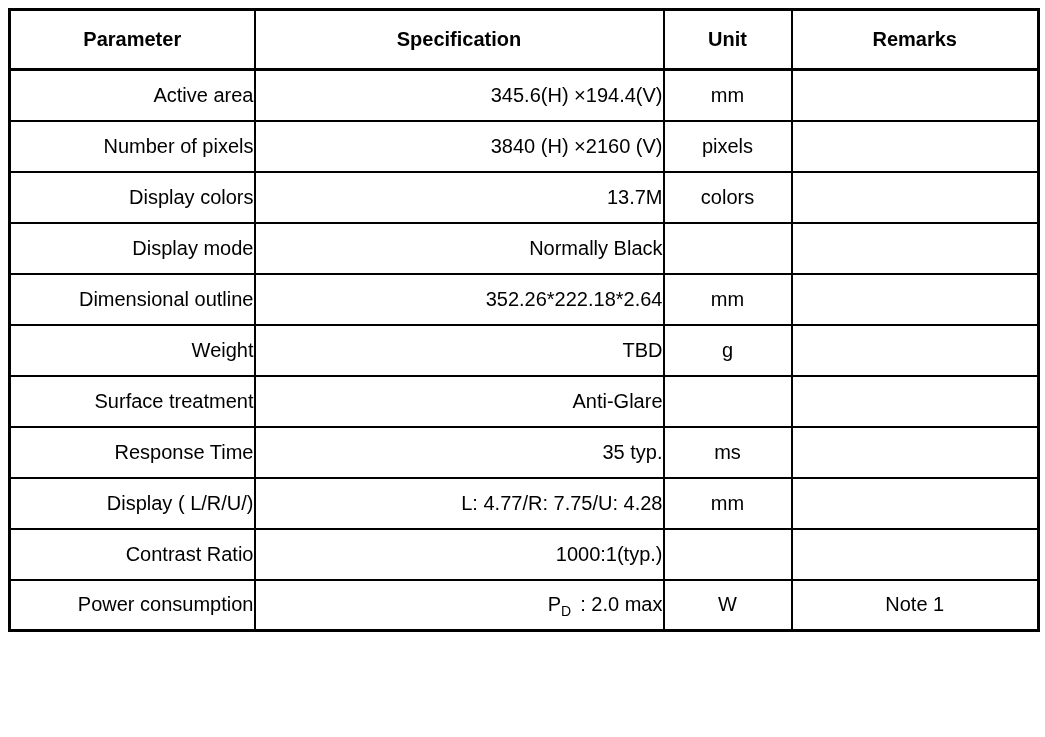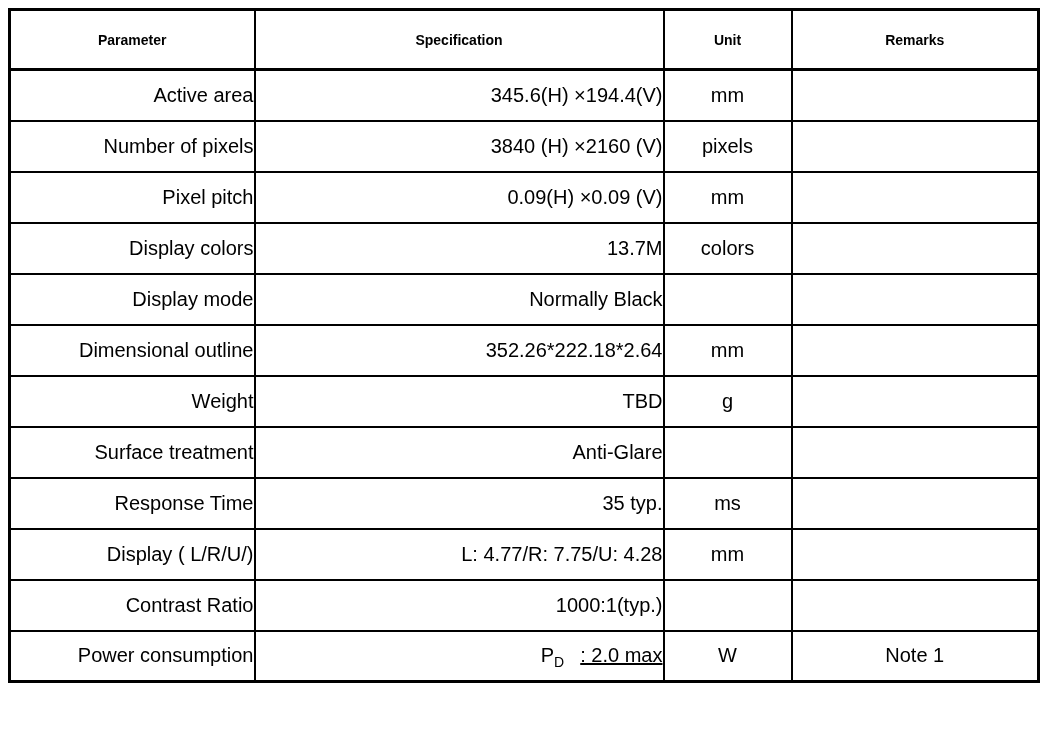--- a/index.html
+++ b/index.html
@@ -28,21 +28,21 @@
   col.c-spec    { width: 409px; }
   col.c-unit    { width: 128px; }
   col.c-remarks { width: 247px; }
 
   thead tr { height: 60px; }
   tbody tr { height: 51px; }
 
   th {
     border: 2px solid #000000;
     border-bottom-width: 3px;
-    font-size: 14px;
+    font-size: 20px;
     font-weight: bold;
     text-align: center;
     vertical-align: middle;
     padding: 0;
   }
   td {
     border: 2px solid #000000;
     font-size: 20px;
     font-weight: normal;
     vertical-align: middle;
@@ -56,22 +56,21 @@
   }
   td.unit-cell, td.remarks-cell {
     text-align: center;
     margin-left: 46px;
   }
   td sub {
     font-size: 14px;
     line-height: 0;
   }
   td .spec-rest {
-    margin-left: 16px;
-    text-decoration: underline;
+    margin-left: 9px;
   }
 </style>
 </head>
 <body>
 
 <div class="table-wrap">
   <table class="spec-table">
     <colgroup>
       <col class="c-param">
       <col class="c-spec">
@@ -90,26 +89,20 @@
         <tr>
           <td class="param-cell">Active area</td>
           <td class="spec-cell">345.6(H) ×194.4(V)</td>
           <td class="unit-cell">mm</td>
           <td class="remarks-cell"></td>
         </tr>
         <tr>
           <td class="param-cell">Number of pixels</td>
           <td class="spec-cell">3840 (H) ×2160 (V)</td>
           <td class="unit-cell">pixels</td>
-          <td class="remarks-cell"></td>
-        </tr>
-        <tr>
-          <td class="param-cell">Pixel pitch</td>
-          <td class="spec-cell">0.09(H) ×0.09 (V)</td>
-          <td class="unit-cell">mm</td>
           <td class="remarks-cell"></td>
         </tr>
         <tr>
           <td class="param-cell">Display colors</td>
           <td class="spec-cell">13.7M</td>
           <td class="unit-cell">colors</td>
           <td class="remarks-cell"></td>
         </tr>
         <tr>
           <td class="param-cell">Display mode</td>

